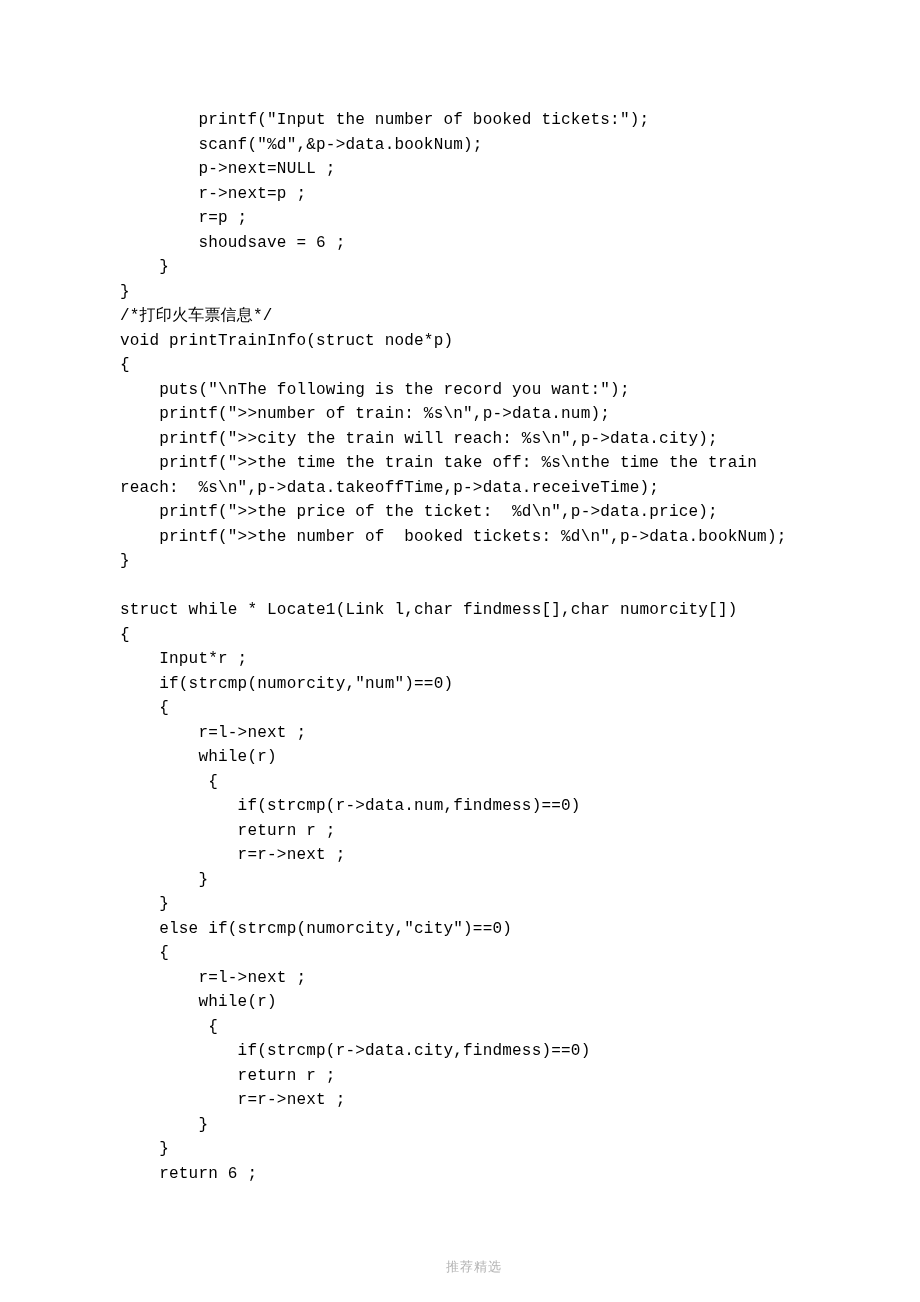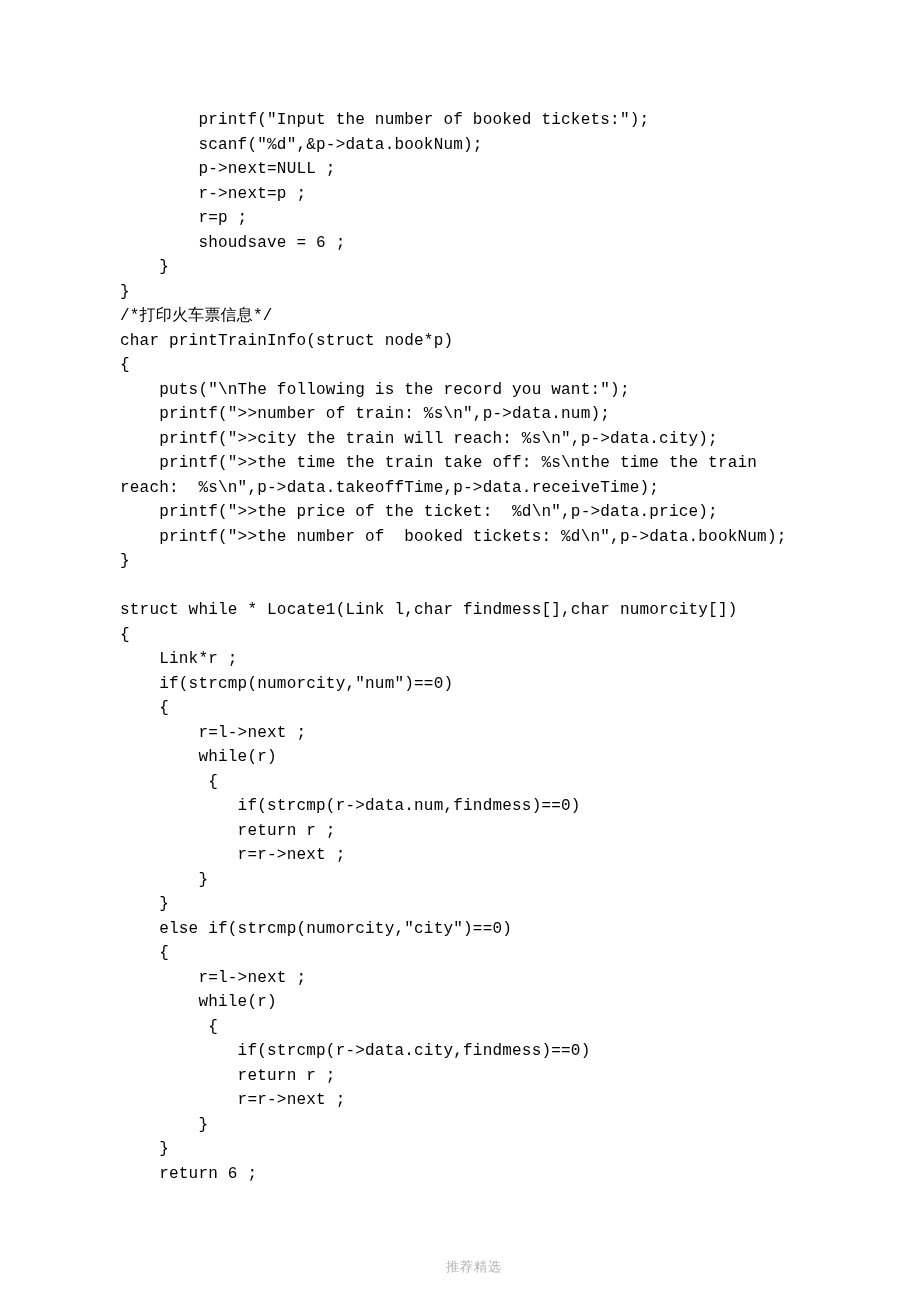--- a/index.html
+++ b/index.html
@@ -42,34 +42,34 @@
 <div class="page">
   <div class="code"><span>        printf("Input the number of booked tickets:");</span>
 <span>        scanf("%d",&amp;p-&gt;data.bookNum);</span>
 <span>        p-&gt;next=NULL ;</span>
 <span>        r-&gt;next=p ;</span>
 <span>        r=p ;</span>
 <span>        shoudsave = 6 ;</span>
 <span>    }</span>
 <span>}</span>
 <span>/*打印火车票信息*/</span>
-<span>char printTrainInfo(struct node*p)</span>
+<span>void printTrainInfo(struct node*p)</span>
 <span>{</span>
 <span>    puts("\nThe following is the record you want:");</span>
 <span>    printf("&gt;&gt;number of train: %s\n",p-&gt;data.num);</span>
 <span>    printf("&gt;&gt;city the train will reach: %s\n",p-&gt;data.city);</span>
 <span>    printf("&gt;&gt;the time the train take off: %s\nthe time the train</span>
 <span>reach:  %s\n",p-&gt;data.takeoffTime,p-&gt;data.receiveTime);</span>
 <span>    printf("&gt;&gt;the price of the ticket:  %d\n",p-&gt;data.price);</span>
 <span>    printf("&gt;&gt;the number of  booked tickets: %d\n",p-&gt;data.bookNum);</span>
 <span>}</span>
 <span></span>
 <span>struct while * Locate1(Link l,char findmess[],char numorcity[])</span>
 <span>{</span>
-<span>    Link*r ;</span>
+<span>    Input*r ;</span>
 <span>    if(strcmp(numorcity,"num")==0)</span>
 <span>    {</span>
 <span>        r=l-&gt;next ;</span>
 <span>        while(r)</span>
 <span>         {</span>
 <span>            if(strcmp(r-&gt;data.num,findmess)==0)</span>
 <span>            return r ;</span>
 <span>            r=r-&gt;next ;</span>
 <span>        }</span>
 <span>    }</span>

